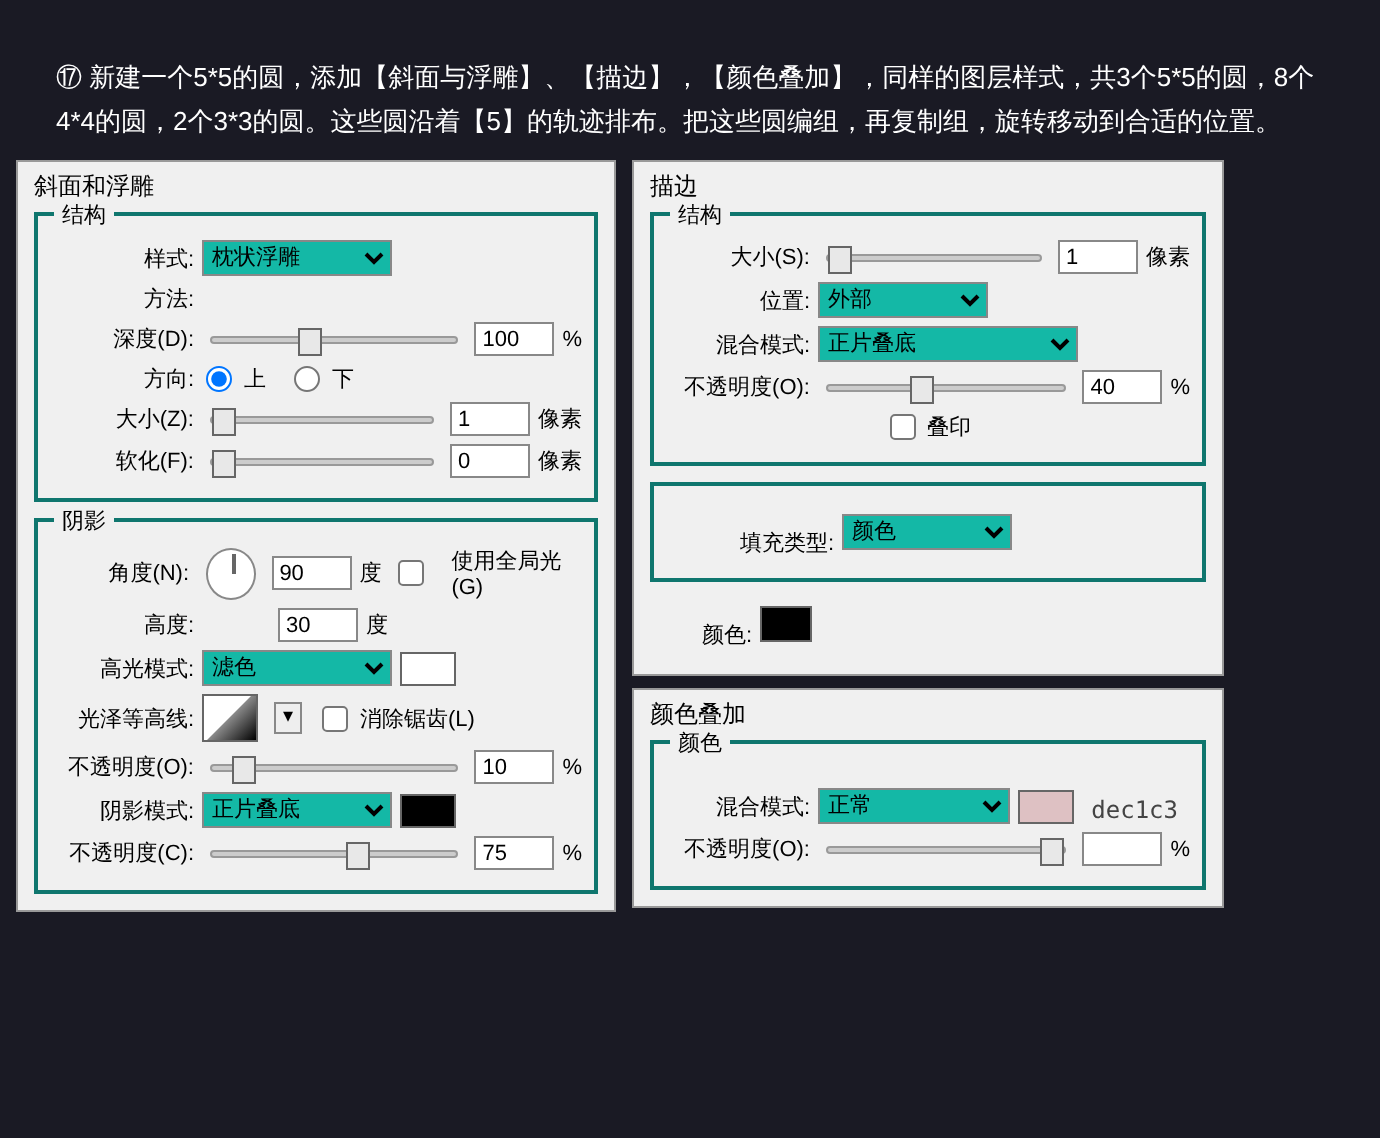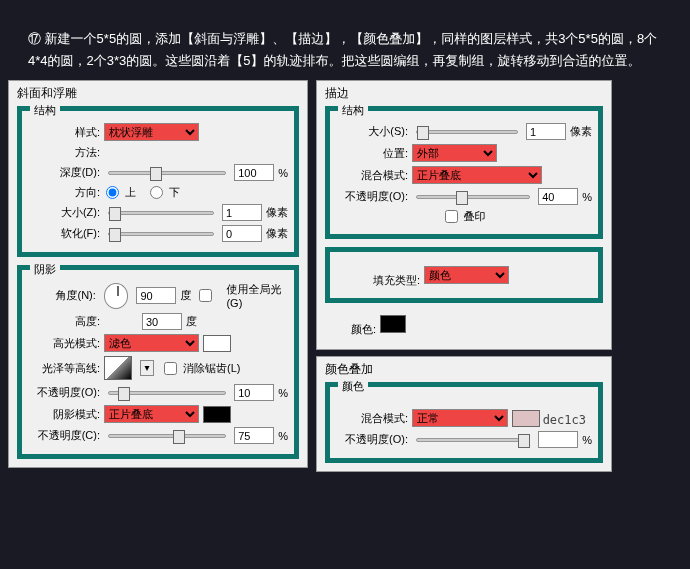--- a/index.html
+++ b/index.html
@@ -2,26 +2,26 @@
 <html><head>
 <meta charset="utf-8">
 <style>
   * { box-sizing: border-box; margin: 0; padding: 0; font-family: "Microsoft YaHei", sans-serif; }
   body { background: #1a1a24; width: 690px; height: 569px; overflow: hidden; }
   .instruction { color: #fff; font-size: 13px; line-height: 1.7; padding: 28px 20px 8px 28px; }
   .panels { display: flex; gap: 8px; padding: 0 8px; }
   .col { display: flex; flex-direction: column; gap: 6px; }
   .panel { background: #f0f0f0; border: 1px solid #999; font-size: 11px; color: #000; }
   .panel-title { font-size: 12px; padding: 4px 8px 2px; }
-  .group { border: 5px solid #0f766e; margin: 2px 8px 8px; padding: 8px 6px 6px; position: relative; }
+  .group { border: 2px solid #0f766e; margin: 2px 8px 8px; padding: 8px 6px 6px; position: relative; }
   .group-title { position: absolute; top: -8px; left: 8px; background: #f0f0f0; padding: 0 4px; font-size: 11px; }
   .row { display: flex; align-items: center; margin: 4px 0; gap: 4px; }
   .label { width: 72px; text-align: right; font-size: 11px; }
   .label2 { text-align: right; font-size: 11px; margin-top: 11px; }
-  select { font-size: 11px; height: 18px; background: #ef4444; border: 1px solid #888; }
+  select { font-size: 11px; height: 18px; background: #14b8a6; border: 1px solid #888; }
   .sel-w { width: 95px; }
   .sel-m { width: 85px; }
   input[type=text] { width: 40px; height: 17px; font-size: 11px; text-align: left; padding: 0 3px; border: 1px solid #888; background: #fff; }
   .slider { flex: 1; height: 4px; background: #ccc; border: 1px solid #999; border-radius: 2px; position: relative; margin: 0 4px; }
   .slider::after { content: ""; position: absolute; top: -5px; width: 10px; height: 12px; background: #e8e8e8; border: 1px solid #666; left: var(--p, 0%); }
   .unit { font-size: 11px; }
   input[type=radio], input[type=checkbox] { margin: 0 2px; }
   .swatch { width: 28px; height: 17px; border: 1px solid #666; display: inline-block; }
   .angle { width: 26px; height: 26px; border: 1px solid #888; border-radius: 50%; background: #fff; margin: 0 4px; position: relative; }
   .angle::after { content:""; position:absolute; width:2px; height:10px; background:#666; left:12px; top:2px; }

